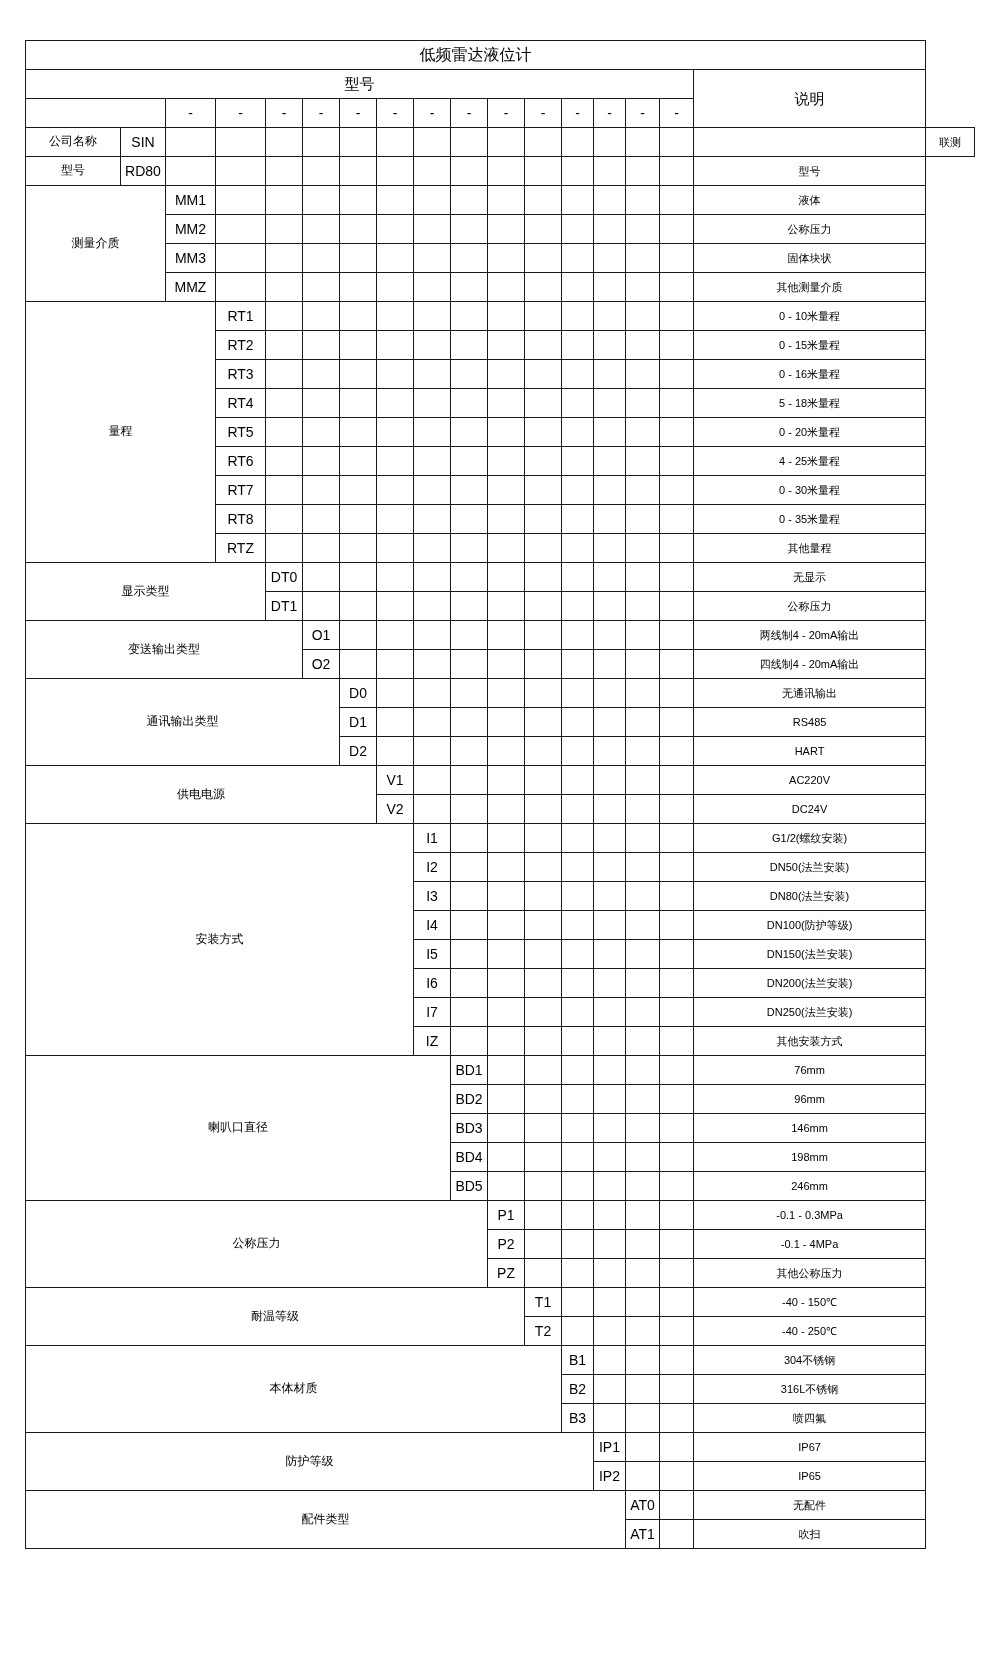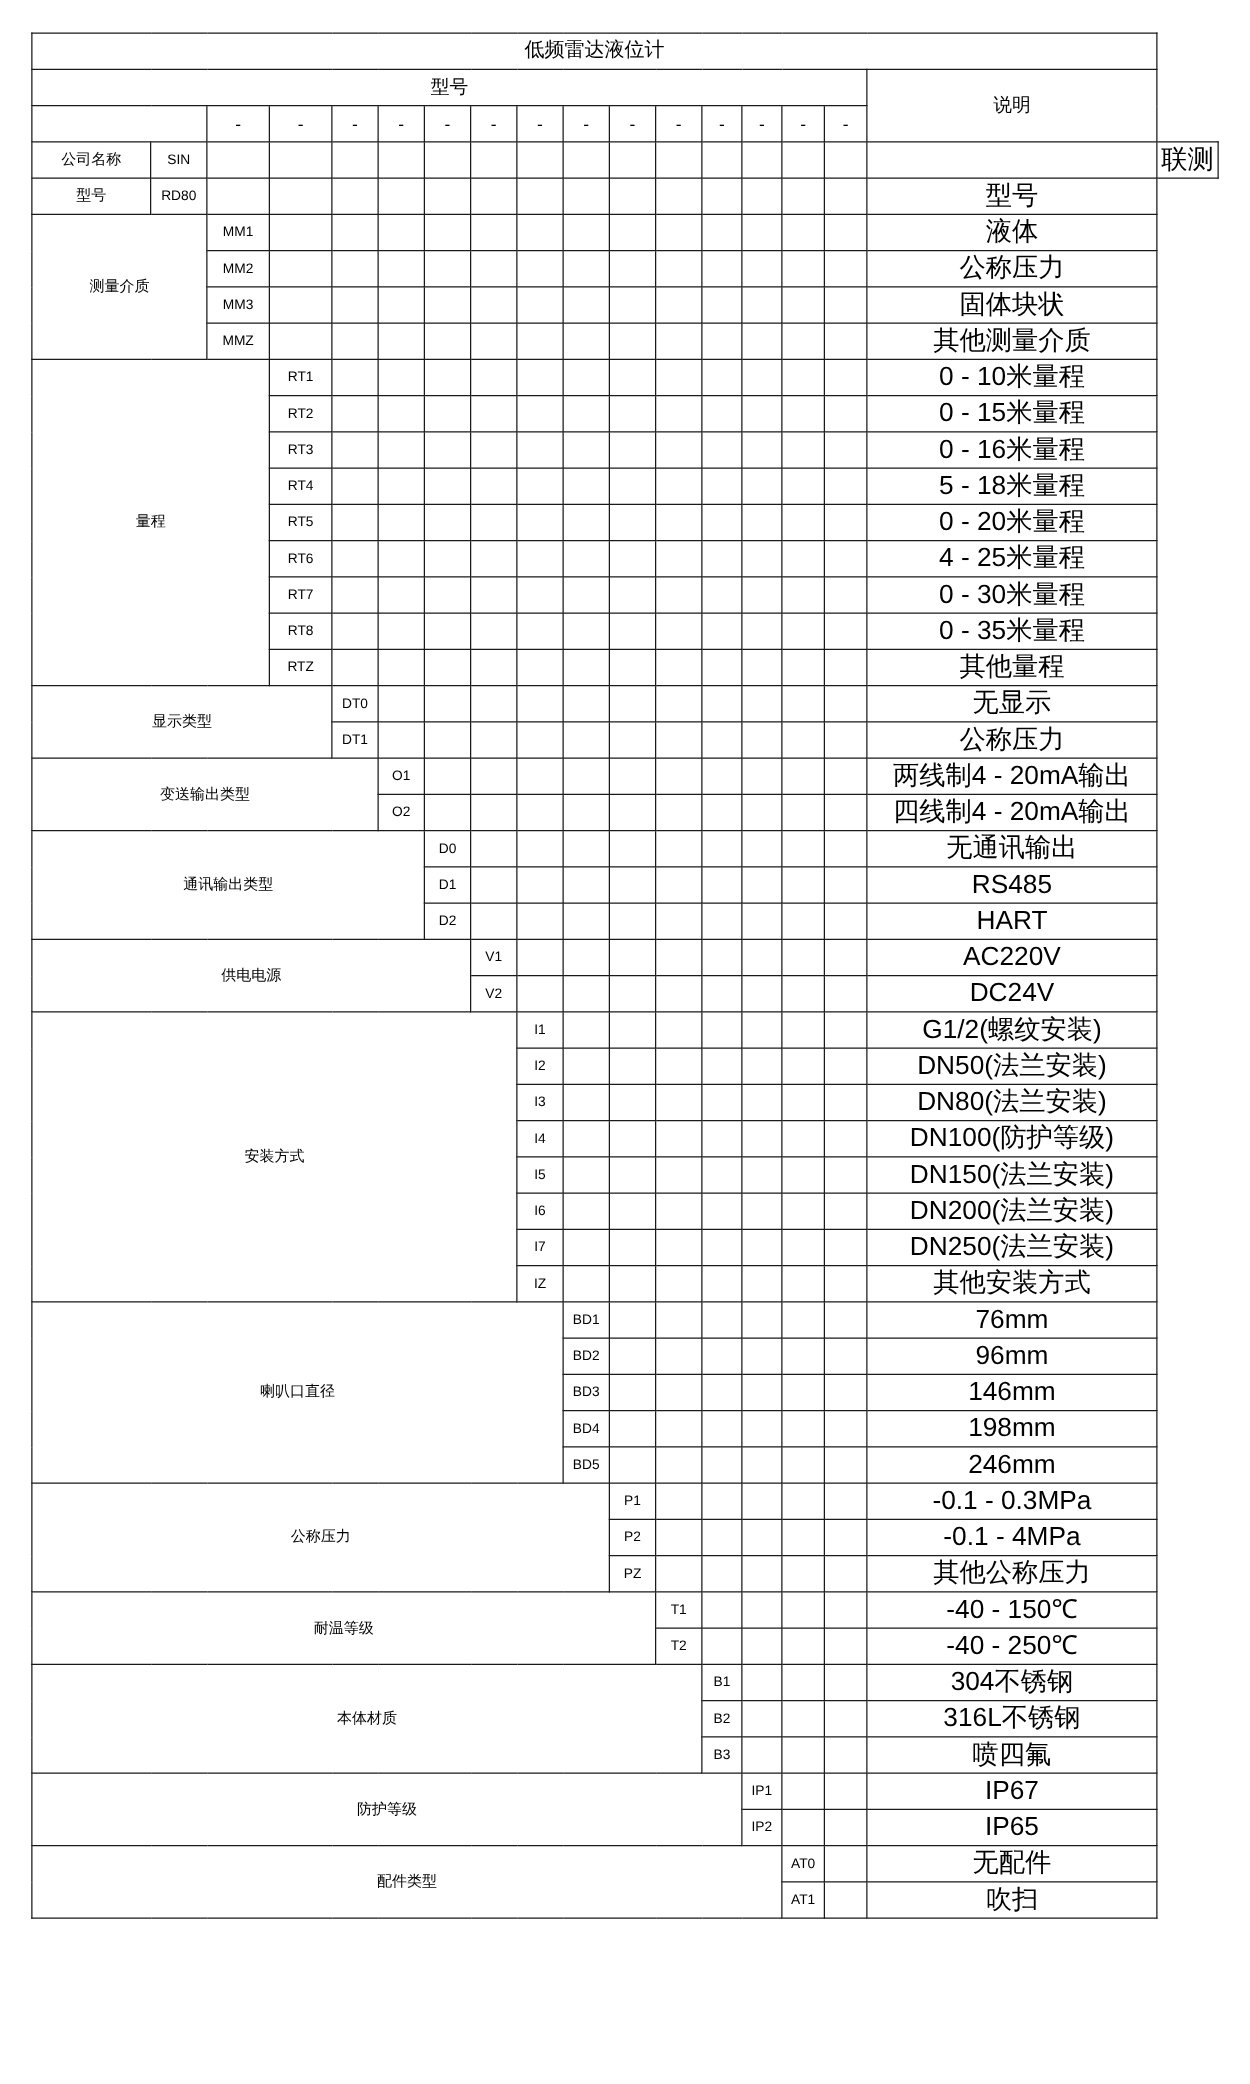--- a/index.html
+++ b/index.html
@@ -11,21 +11,21 @@
     width: 1000px;
     height: 1667px;
     font-family: "Liberation Sans", sans-serif;
     color: #000000;
   }
   #sheet {
     position: relative;
     width: 856px;
     height: 1667px;
     box-sizing: border-box;
-    padding: 26px 25px;
+    padding: 40px 25px;
   }
   table.spec {
     width: 950px;
     border-collapse: collapse;
     table-layout: fixed;
     font-size: 15px;
   }
   table.spec td {
     border: 1px solid #1a1a1a;
     text-align: center;
@@ -49,25 +49,25 @@
   }
   td.hdr {
     font-size: 15px;
     height: 30px;
   }
   td.dash {
     font-size: 14px;
     color: #111;
   }
   td.code {
+    font-size: 14px;
+    text-align: center;
+  }
+  td.desc {
     font-size: 11px;
-    text-align: center;
-  }
-  td.desc {
-    font-size: 21px;
   }
   td.cat {
     font-size: 12px;
   }
   
 </style>
 </head>
 <body>
 
 <div id="sheet">

